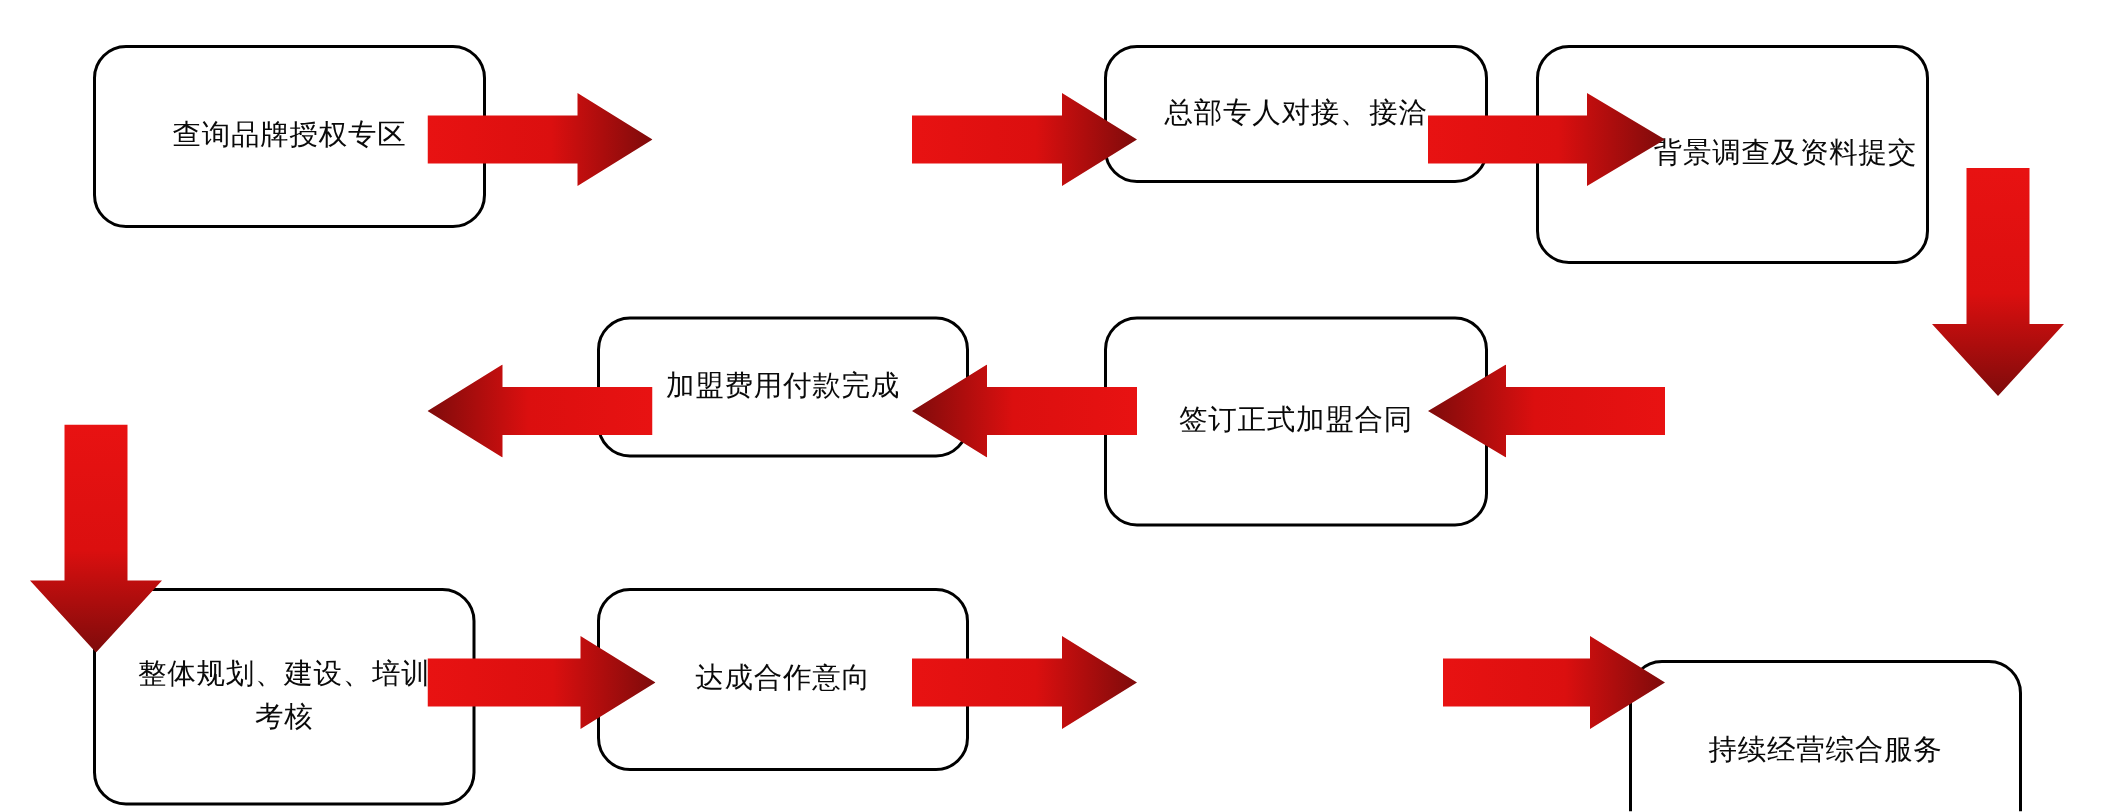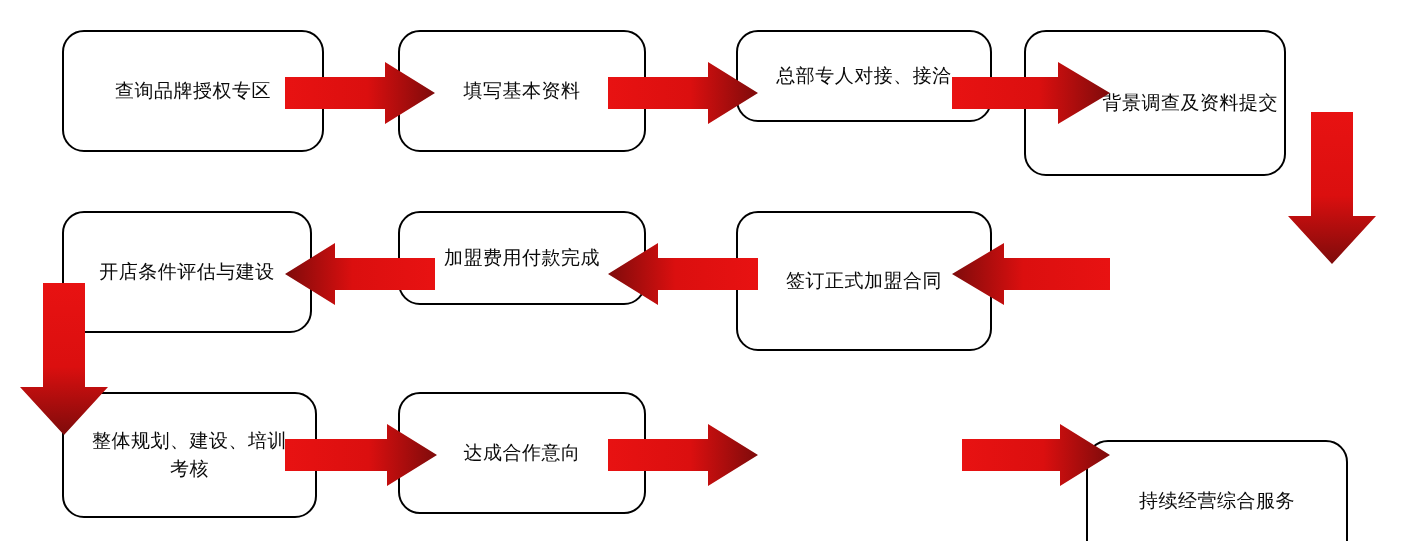--- a/index.html
+++ b/index.html
@@ -54,46 +54,40 @@
 </style>
 </head>
 <body>
 
 <div id="canvas">
 
   <div class="node" style="left:62px; top:30px; width:262px; height:122px;">
     <span class="node-label">查询品牌授权专区</span>
   </div>
 
-  <div class="node" style="left:398px; top:30px; width:248px; height:122px;">
-    <span class="node-label">填写基本资料</span>
-  </div>
 
   <div class="node" style="left:736px; top:30px; width:256px; height:92px;">
     <span class="node-label">总部专人对接、接洽</span>
   </div>
 
   <div class="node" style="left:1024px; top:30px; width:262px; height:146px;justify-content:flex-end;">
     <span class="node-label">背景调查及资料提交</span>
   </div>
 
-  <div class="node" style="left:62px; top:211px; width:250px; height:122px;">
-    <span class="node-label">开店条件评估与建设</span>
-  </div>
 
   <div class="node" style="left:398px; top:211px; width:248px; height:94px;">
     <span class="node-label">加盟费用付款完成</span>
   </div>
 
   <div class="node" style="left:736px; top:211px; width:256px; height:140px;">
     <span class="node-label">签订正式加盟合同</span>
   </div>
 
 
-  <div class="node" style="left:62px; top:392px; width:255px; height:126px;">
+  <div class="node" style="left:62px; top:392px; width:255px; height:145px;">
     <span class="node-label two-line">整体规划、建设、培训
 考核</span>
   </div>
 
   <div class="node" style="left:398px; top:392px; width:248px; height:122px;">
     <span class="node-label">达成合作意向</span>
   </div>
 
 
   <div class="node" style="left:1086px; top:392px; width:262px; height:122px;margin-top:48px;">

